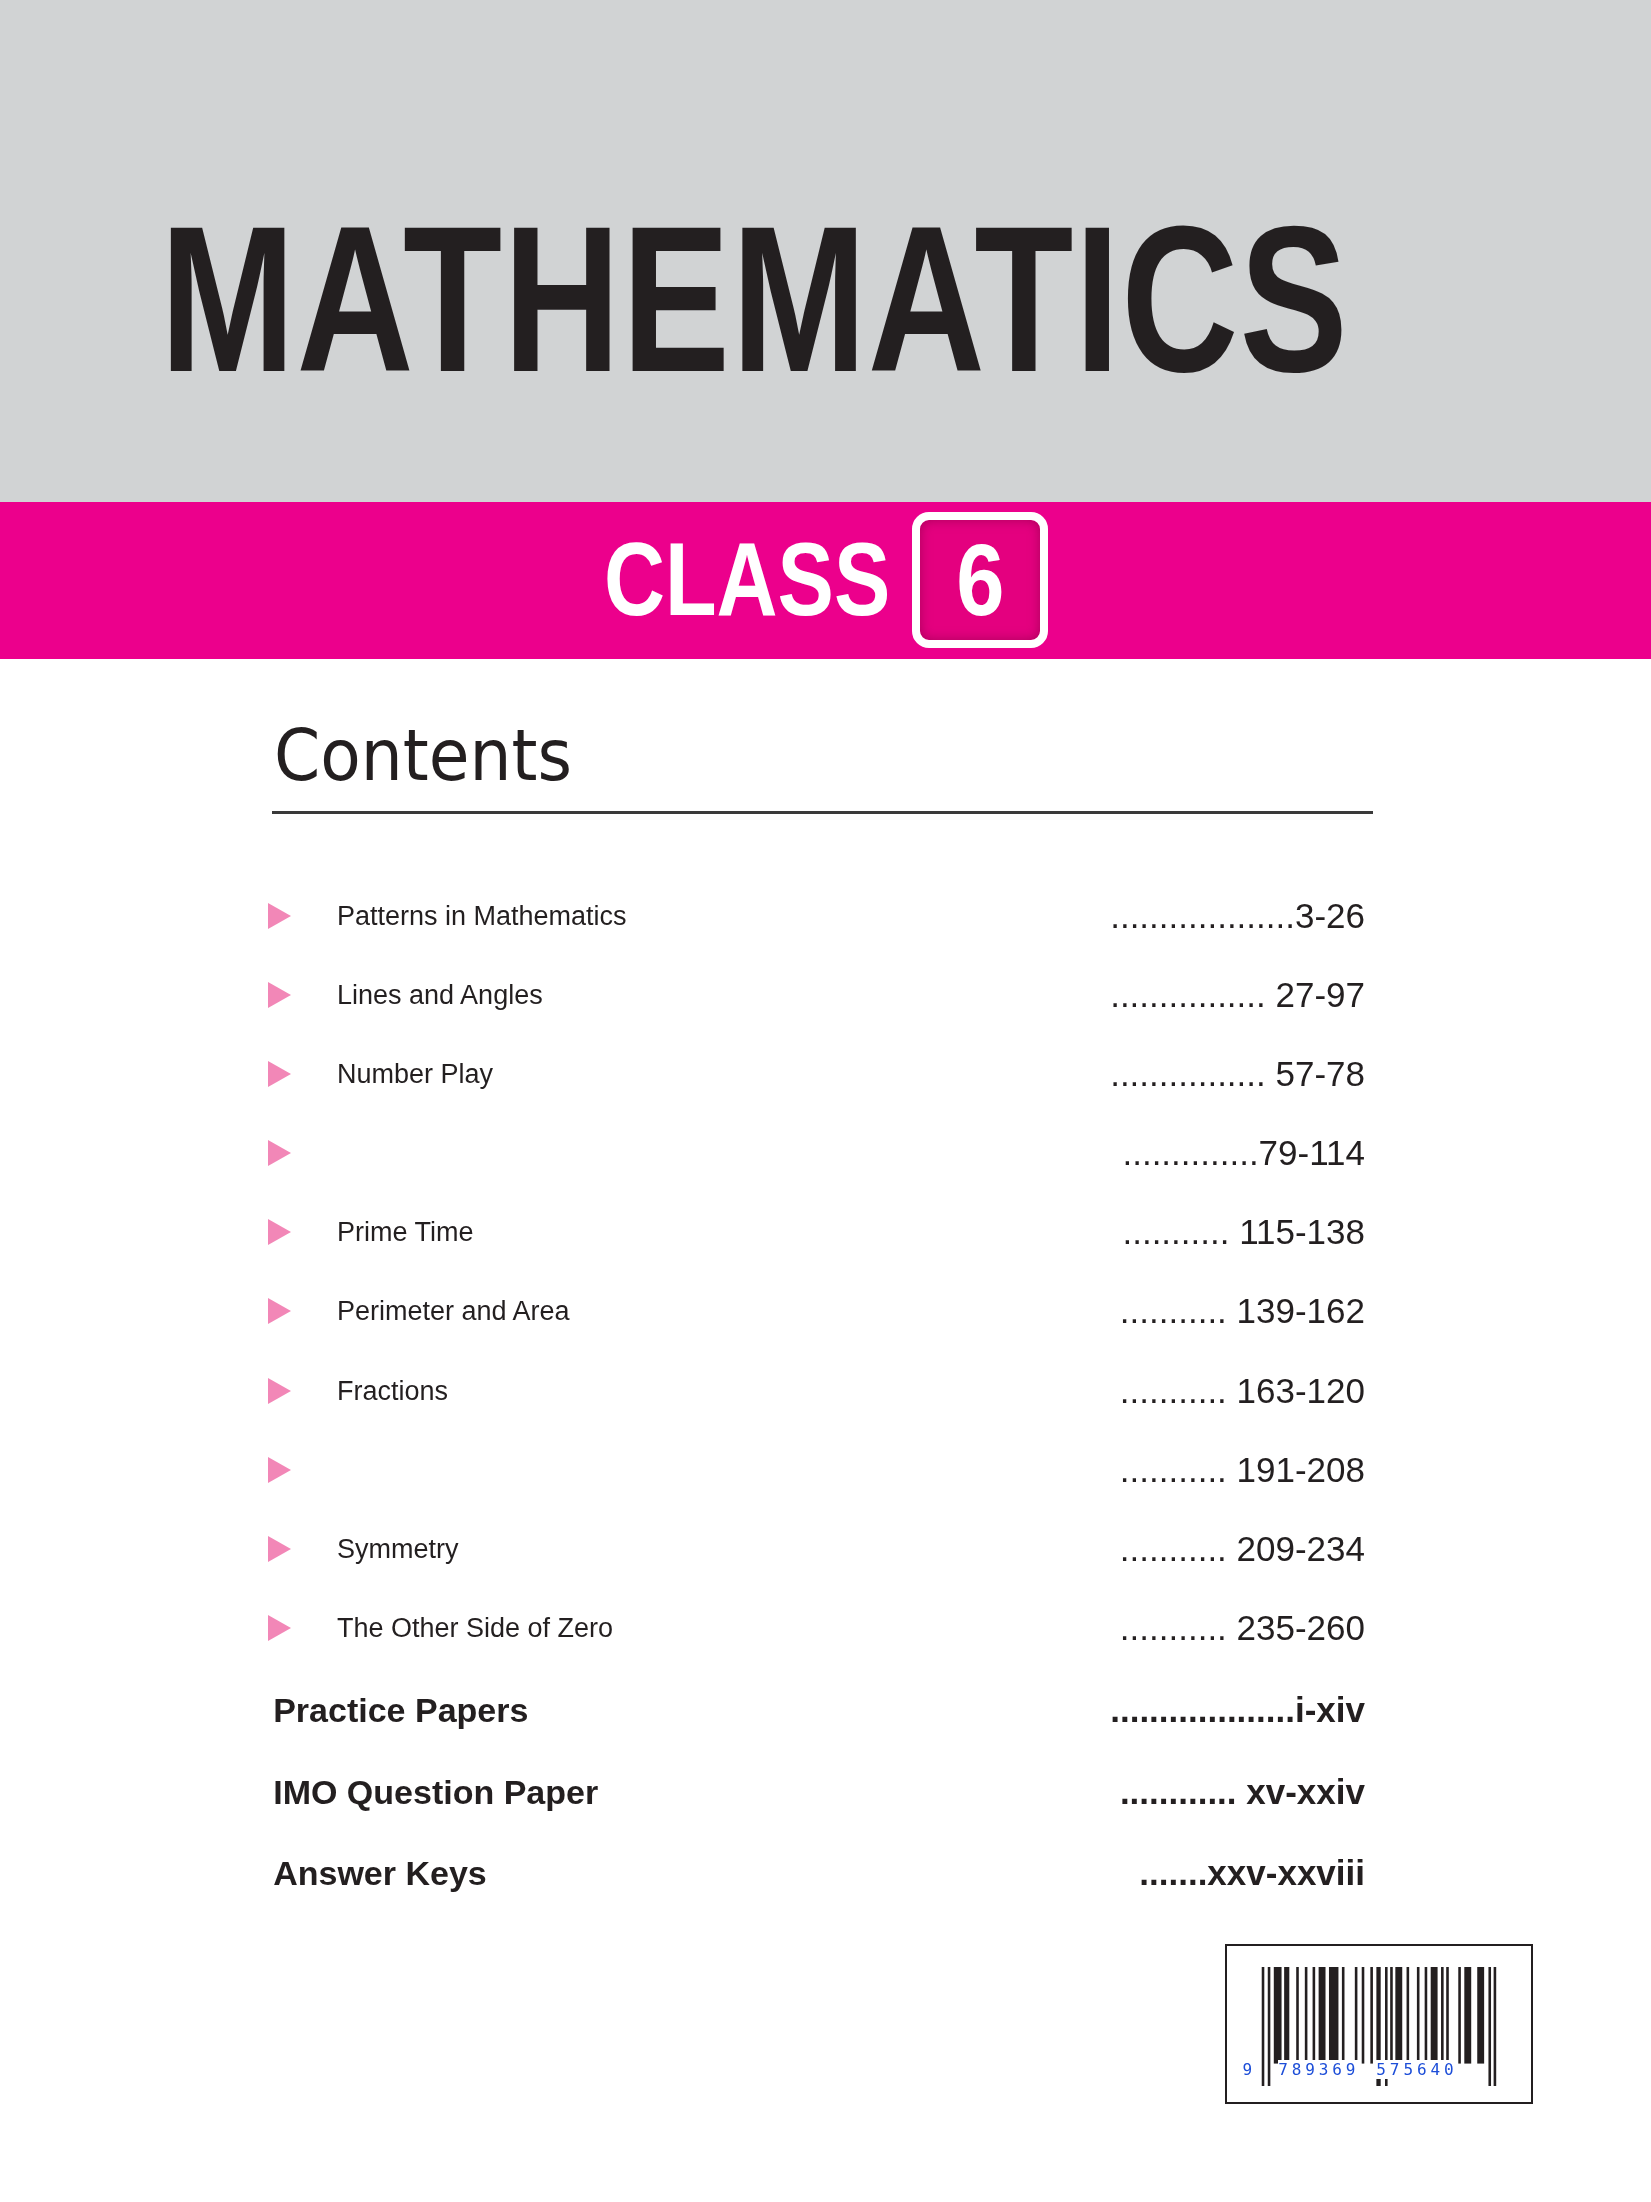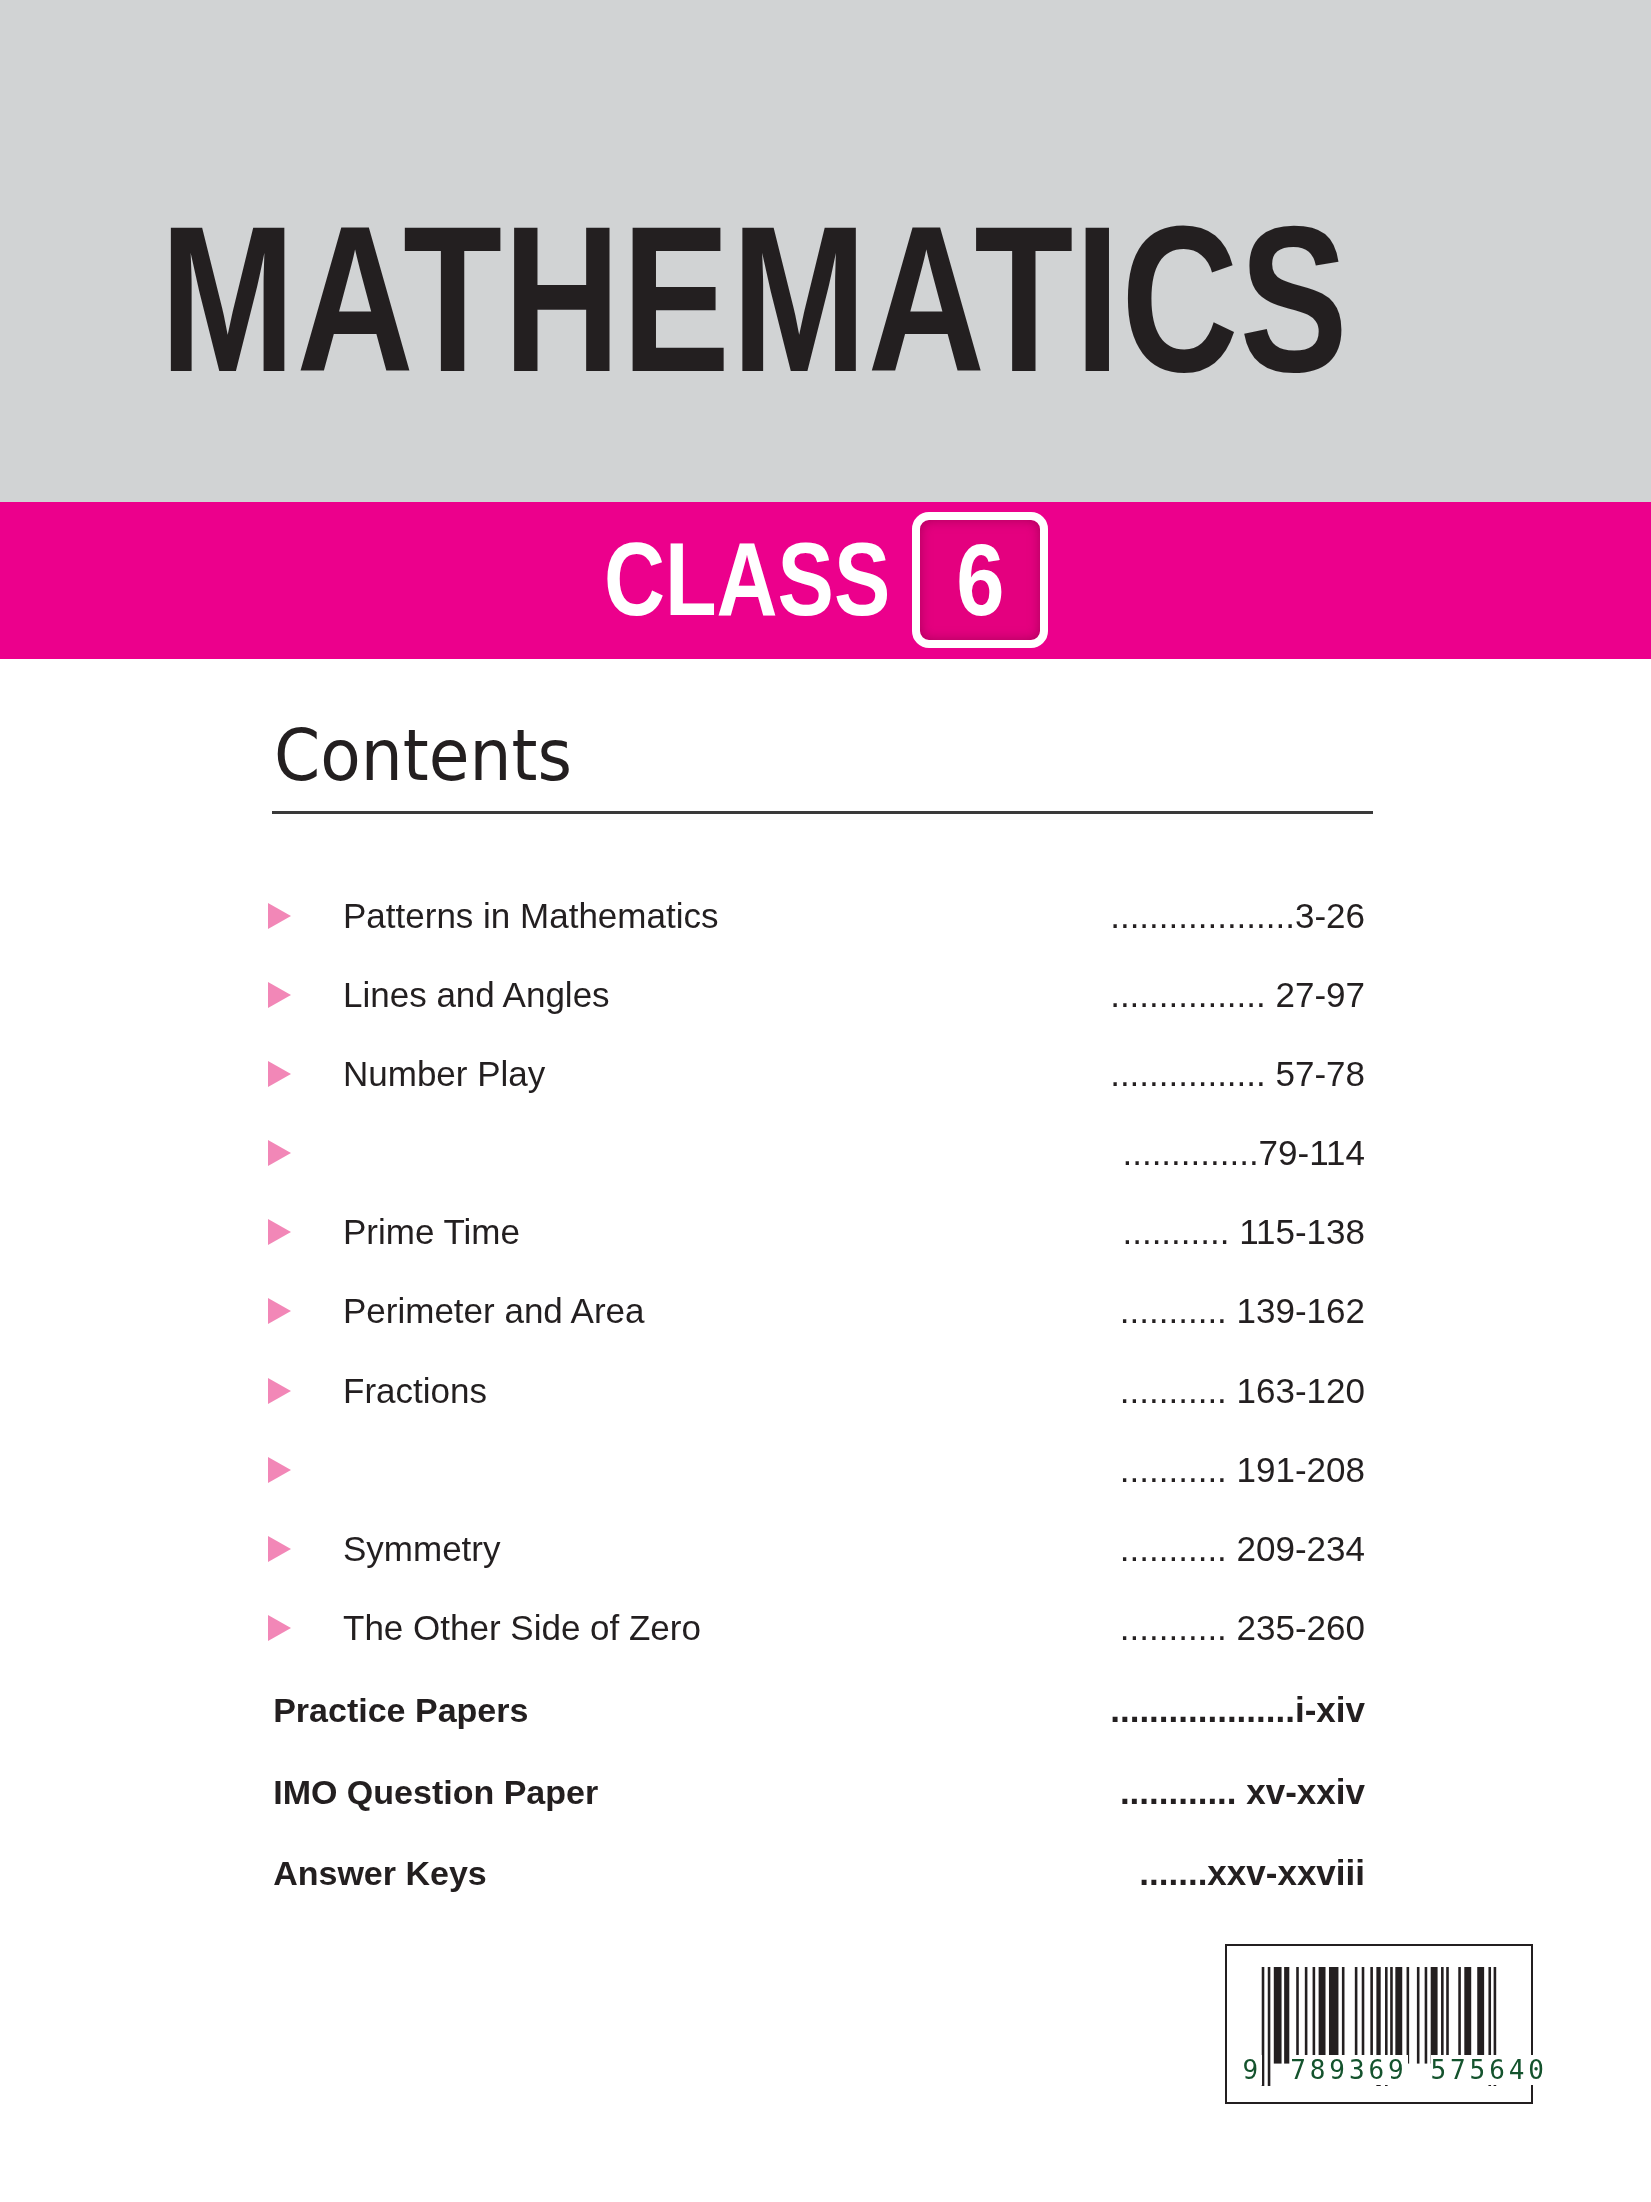--- a/index.html
+++ b/index.html
@@ -53,39 +53,39 @@
   .toc-row {
     position: absolute; left: 268px; width: 1097px; height: 52px;
     display: flex; align-items: center;
   }
   .bullet {
     width: 0; height: 0; border-top: 13px solid transparent;
     border-bottom: 13px solid transparent; border-left: 23px solid #f287b7;
     margin-left: 0; flex: none;
   }
   .toc-title {
-    position: absolute; left: 75px; font-size: 35px; color: #231f20;
+    position: absolute; left: 69px; font-size: 27px; color: #231f20;
     white-space: nowrap;
   }
   .toc-row.bold .toc-title { left: 5.2px; font-weight: bold; font-size: 34px; text-align: right; }
   .toc-pages {
     position: absolute; right: 0; font-size: 35px; color: #231f20;
     white-space: nowrap; text-align: right;
   }
   .toc-row.bold .toc-pages { font-weight: bold; }
   .barcode-box {
     position: absolute; left: 1225px; top: 1944px; width: 308px; height: 160px;
     box-sizing: border-box; border: 2.6px solid #231f20; background: #fff;
   }
   .barcode-bars {
     position: absolute; left: 33px; top: 20.6px; width: 250px; height: 119px;
   }
   .barcode-digits {
     position: absolute; left: 15.5px; top: 107px; font-family: "DejaVu Sans Mono", monospace;
-    font-size: 26px; line-height: 34px; letter-spacing: 3.9px; color: #14532d;
+    font-size: 16px; line-height: 34px; letter-spacing: 3.9px; color: #1d4ed8;
     background: transparent; white-space: nowrap;
   }
   .digit-bg { background: #fff; }
 </style>
 </head>
 <body>
 
 <div class="top-band"></div>
 <h1 class="title">MATHEMATICS</h1>
 

